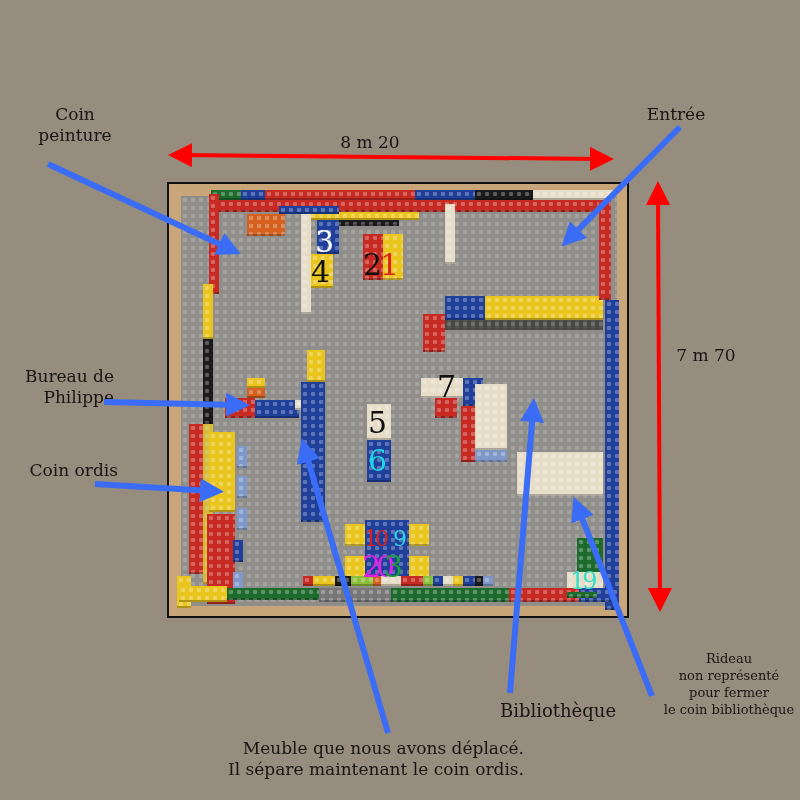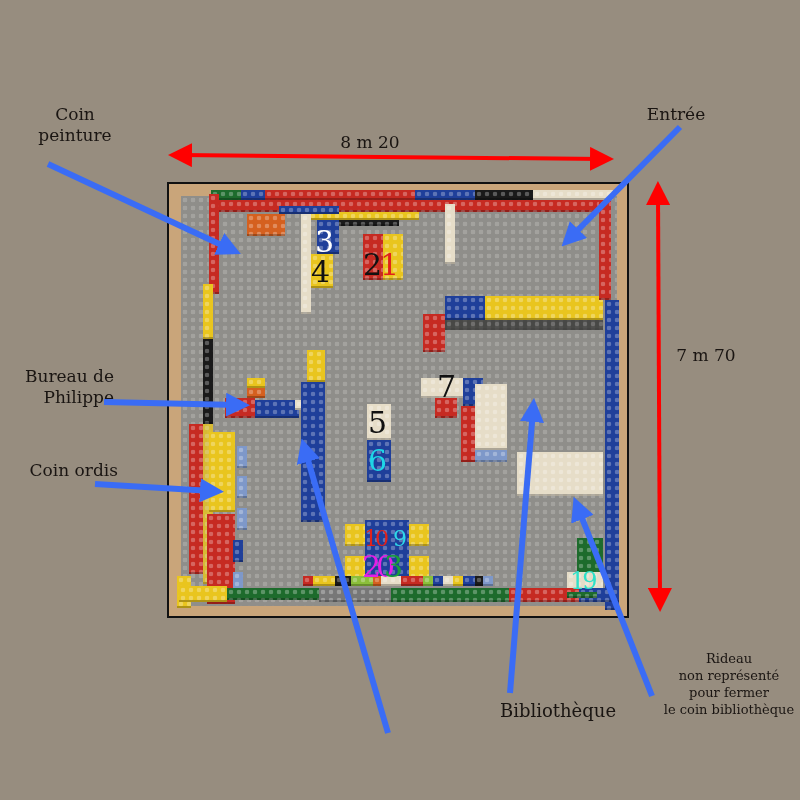--- a/index.html
+++ b/index.html
@@ -36,20 +36,22 @@
 </div>
 <div class="lbl left" style="left:8px; top:460px; width:110px;">Coin ordis</div>
 <div class="lbl" style="left:488px; top:700px; width:140px; font-size:18px;">Bibliothèque</div>
 <div class="lbl" style="left:654px; top:650px; width:150px; font-size:13px; line-height:17px;">
   <div>Rideau</div>
   <div>non représenté</div>
   <div>pour fermer</div>
   <div>le coin bibliothèque</div>
 </div>
 <div class="lbl left" style="left:164px; top:738px; width:360px;">
+  <div>Meuble que nous avons déplacé.</div>
+  <div>Il sépare maintenant le coin ordis.</div>
 </div>
 
 <div class="photo">
   <div class="base"></div>
 
   <div class="brick g" style="left:42px; top:6px; width:30px; height:10px;"></div>
   <div class="brick b" style="left:72px; top:6px; width:24px; height:10px;"></div>
   <div class="brick r" style="left:96px; top:6px; width:150px; height:10px;"></div>
   <div class="brick b" style="left:246px; top:6px; width:60px; height:10px;"></div>
   <div class="brick k" style="left:306px; top:6px; width:58px; height:10px;"></div>

